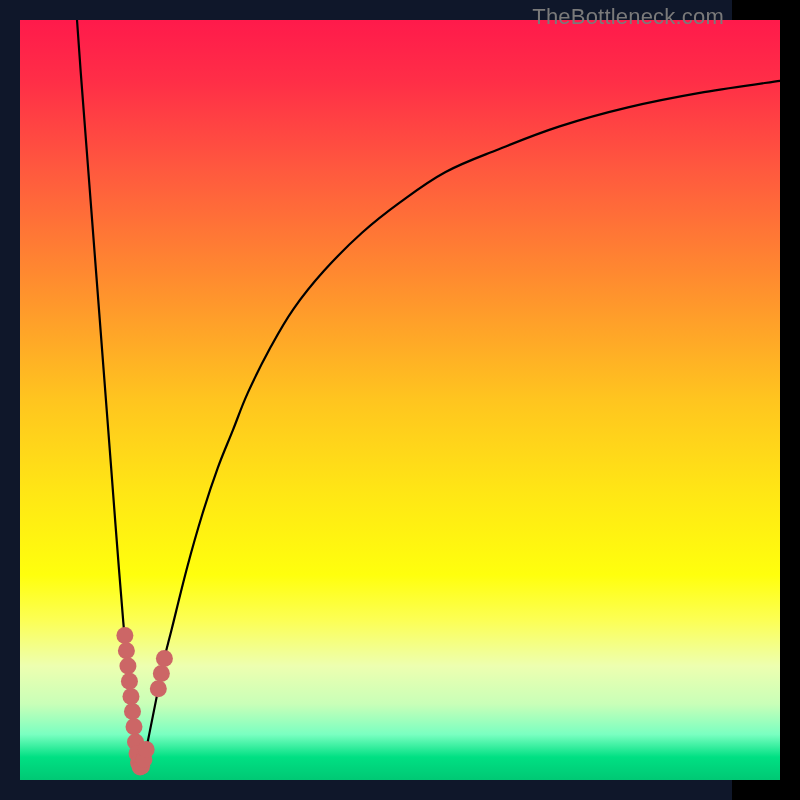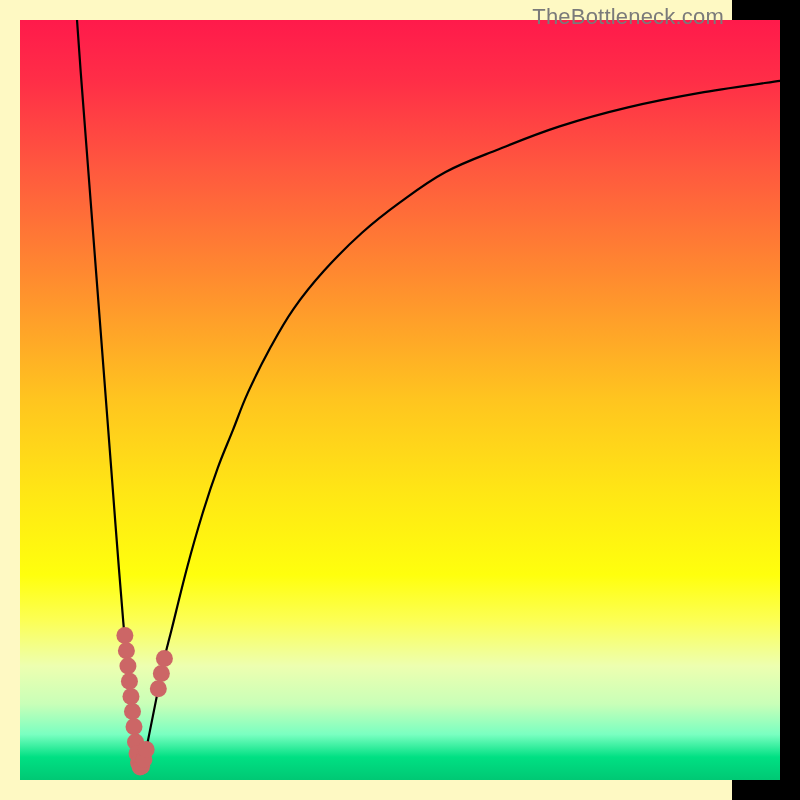--- a/index.html
+++ b/index.html
@@ -8,21 +8,21 @@
     width: 800px;
     height: 800px;
     overflow: hidden;
     background: #000;
     font-family: Arial, Helvetica, sans-serif;
   }
   .frame {
     position: relative;
     width: 732px;
     height: 800px;
-    background: #fef9c3;
+    background: #0f172a;
   }
   .plot-area {
     position: absolute;
     left: 20px;
     top: 20px;
     width: 760px;
     height: 760px;
     overflow: hidden;
     background: linear-gradient(
       to bottom,

